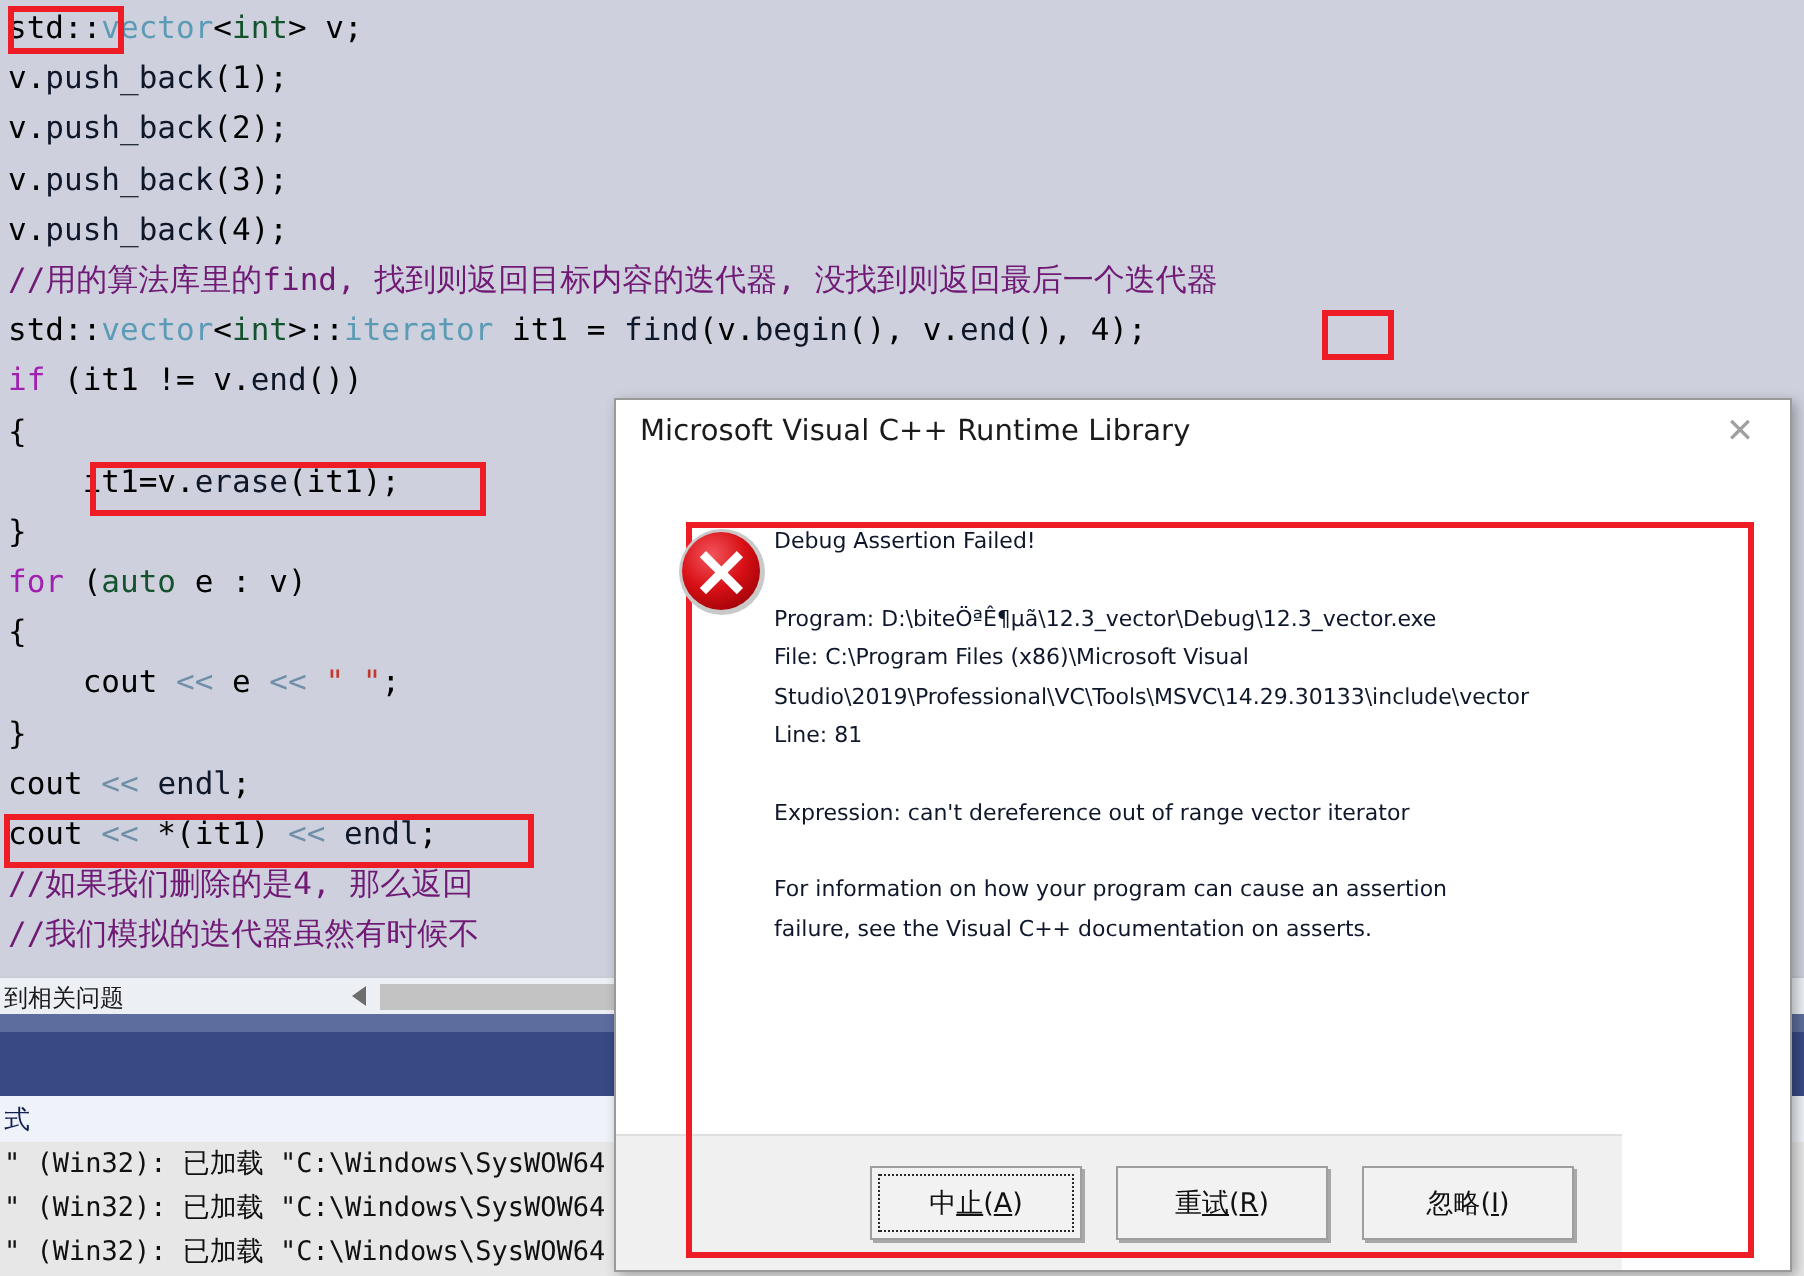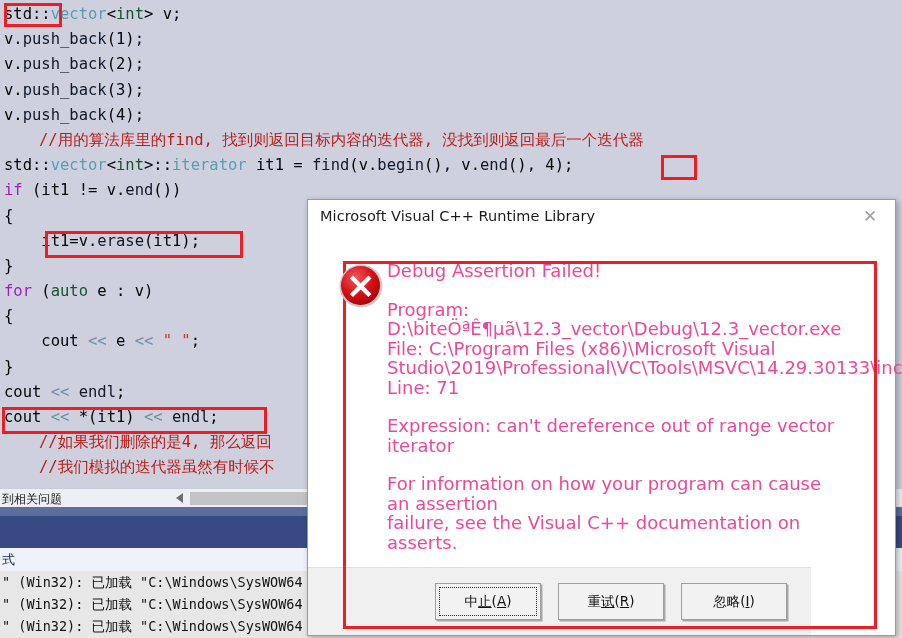--- a/index.html
+++ b/index.html
@@ -43,21 +43,21 @@
   .code-line { height: 25.2px; white-space: pre; }
 
   
   .t-plain   { color: #000000; }
   .t-kw      { color: #a020b0; }            
   .t-type    { color: #14532d; }            
   .t-class   { color: #5b9bb5; }            
   .t-func    { color: #0f172a; }            
   .t-op      { color: #6f8fa8; }            
   .t-str     { color: #c0392b; }            
-  .t-comment { color: #b91c1c; margin-left: 35px; }
+  .t-comment { color: #701a75; }
 
   
   .hl {
     position: absolute;
     border: 3px solid #e8262c;
     box-sizing: border-box;
     pointer-events: none;
   }
 
   
@@ -189,23 +189,23 @@
     width: 46px; height: 46px;
     z-index: 7;
   }
 
   
   .msg {
     position: absolute;
     left: 79px; top: 26px;
     width: 455px;
     font-family: "DejaVu Sans", "Liberation Sans", sans-serif;
-    font-size: 18px;
+    font-size: 11px;
     line-height: 19.5px;
-    color: #ec4899;
+    color: #0f172a;
   }
   .msg p { margin: 0; }
   .msg .gap { height: 19px; }
   .msg .blk { white-space: pre-line; }
 
   
   .btn-row {
     position: absolute;
     right: 24px; top: 15px;
     display: flex;
@@ -286,21 +286,21 @@
         <circle cx="22.5" cy="22.5" r="19.5" fill="url(#eg)"></circle>
         <path d="M15 12.5 L22.7 20.2 L30.4 12.5 L33.5 15.6 L25.8 23.3 L33.5 31 L30.4 34.1 L22.7 26.4 L15 34.1 L11.9 31 L19.6 23.3 L11.9 15.6 Z" fill="#ffffff"></path>
       </svg>
 
       <div class="msg">
         <p>Debug Assertion Failed!</p>
         <div class="gap"></div>
         <p>Program: D:\biteÖªÊ¶µã\12.3_vector\Debug\12.3_vector.exe</p>
         <p class="blk">File: C:\Program Files (x86)\Microsoft Visual
 Studio\2019\Professional\VC\Tools\MSVC\14.29.30133\include\vector</p>
-        <p>Line: 71</p>
+        <p>Line: 81</p>
         <div class="gap"></div>
         <p>Expression: can't dereference out of range vector iterator</p>
         <div class="gap"></div>
         <p class="blk">For information on how your program can cause an assertion
 failure, see the Visual C++ documentation on asserts.</p>
         <div class="gap"></div>
       </div>
 
     </div>
 

